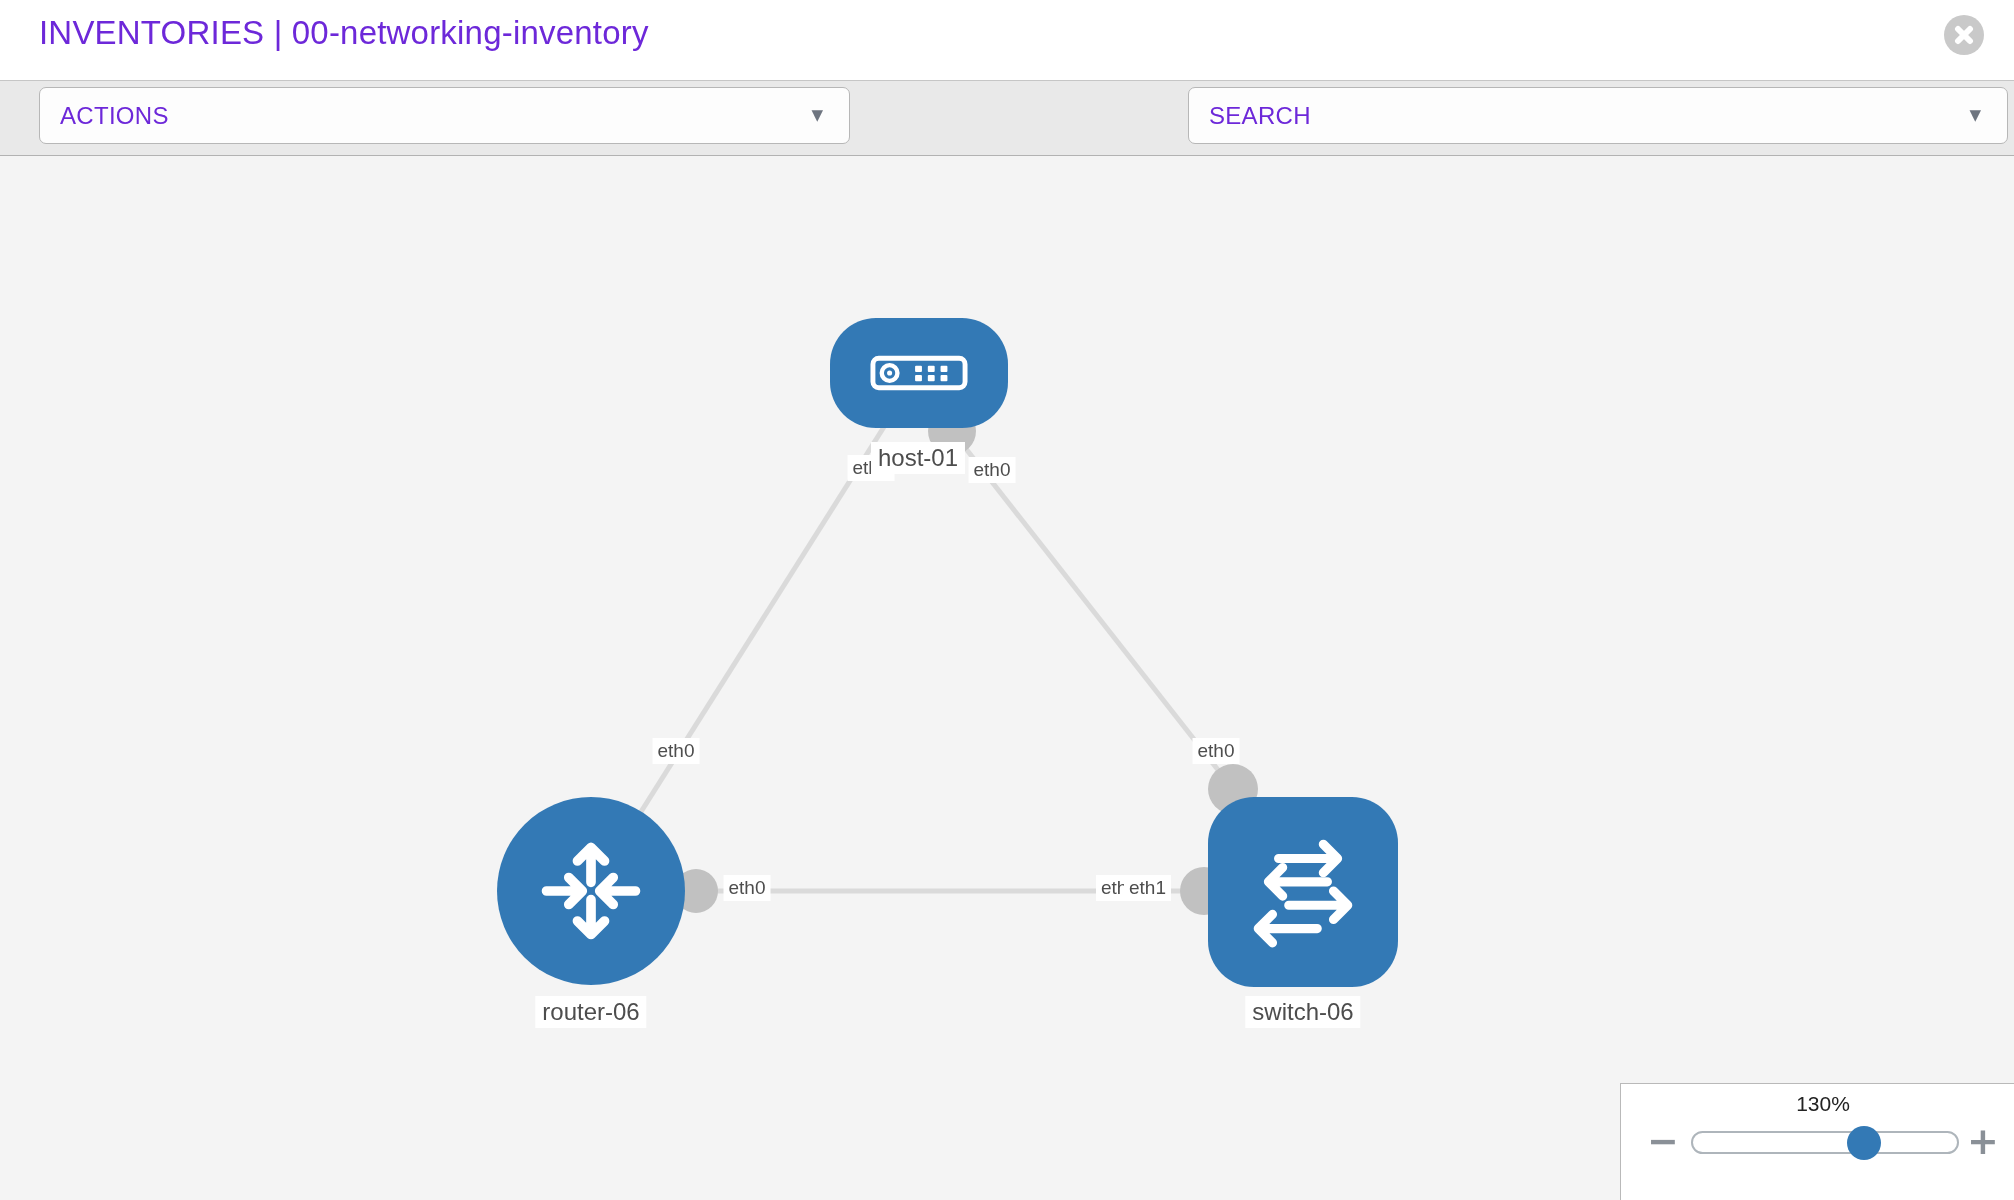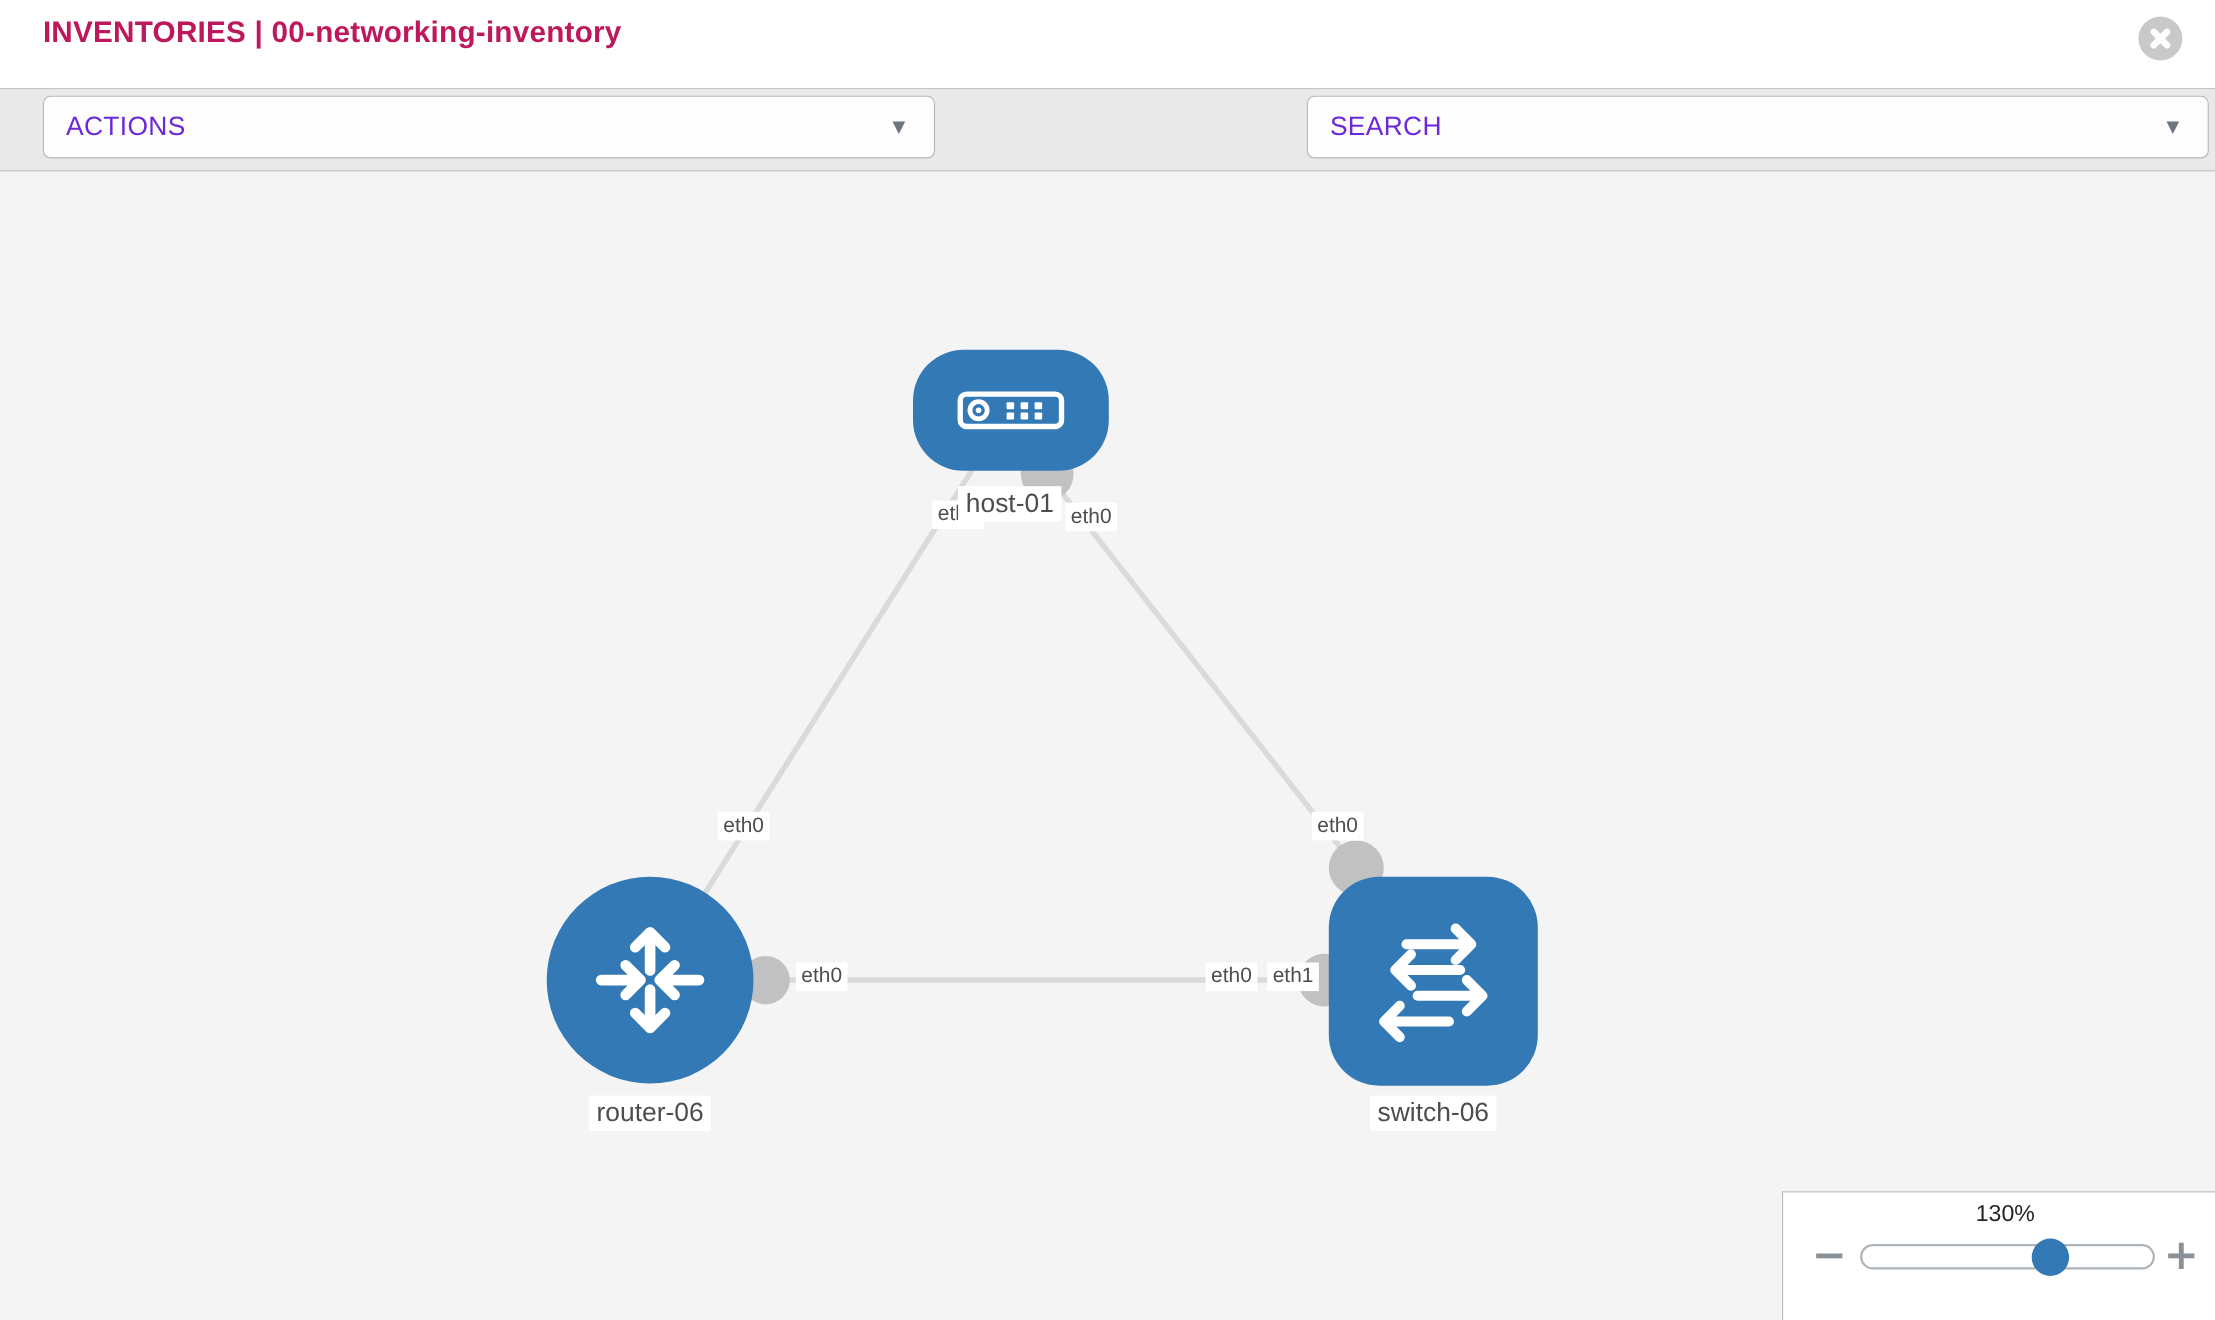--- a/index.html
+++ b/index.html
@@ -1,20 +1,20 @@
 <!DOCTYPE html>
 <html><head>
 <meta charset="utf-8">
 <style>
   html,body{margin:0;padding:0;background:#fff;font-family:"Liberation Sans",sans-serif;}
   #root{position:relative;width:2014px;height:1200px;overflow:hidden;background:#fff;}
 
   
   .hdr{position:absolute;left:0;top:0;width:100%;height:80px;background:#fff;}
-  .hdr h1{position:absolute;left:39px;top:14px;margin:0;font-size:27px;font-weight:bold;color:#be185d;letter-spacing:.2px;}
+  .hdr h1{position:absolute;left:39px;top:14px;margin:0;font-size:33px;font-weight:normal;color:#6d28d9;letter-spacing:.2px;}
   .close-btn{position:absolute;left:1944px;top:15px;width:40px;height:40px;border-radius:50%;background:#c9c9c9;cursor:pointer;display:flex;align-items:center;justify-content:center;}
 
   
   .toolbar{position:absolute;left:0;top:80px;width:100%;height:76px;background:#e9e9e9;border-top:1px solid #c6c6c6;border-bottom:1px solid #b2b2b2;box-sizing:border-box;}
   .select{position:absolute;top:6px;height:57px;background:#fdfdfd;border:1px solid #b7b7b7;border-radius:7px;box-sizing:border-box;cursor:pointer;}
   .select .ph{position:absolute;left:20px;top:0;line-height:55px;font-size:24px;color:#6d28d9;letter-spacing:.3px;}
   .select .caret{position:absolute;right:26px;top:0;line-height:55px;font-size:15px;color:#6e7580;font-family:"DejaVu Sans",sans-serif;}
   .select.actions{left:39px;width:811px;}
   .select.search{left:1188px;width:820px;}
   .tool-icon{position:absolute;cursor:pointer;}
@@ -141,21 +141,21 @@
         </g>
       </svg>
     </div>
 
     <div class="chip if ifc" style="left:871px;top:299px;">eth0</div>
     <div class="chip if ifc" style="left:992px;top:301px;">eth0</div>
     <div class="chip if ifc" style="left:676px;top:582px;">eth0</div>
     <div class="chip if ifc" style="left:747px;top:719px;">eth0</div>
     <div class="chip if ifc" style="left:1216px;top:582px;">eth0</div>
     <div class="chip if" style="left:1096px;top:719px;">eth0</div>
-    <div class="chip if" style="left:1152px;top:719px;">eth1</div>
+    <div class="chip if" style="left:1124px;top:719px;">eth1</div>
 
     <div class="chip name" style="left:918px;top:286px;">host-01</div>
     <div class="chip name" style="left:591px;top:840px;">router-06</div>
     <div class="chip name" style="left:1303px;top:840px;">switch-06</div>
   </div>
 
   <div class="zoom-panel">
     <div class="zoom-value">130%</div>
     <span class="zoom-minus">−</span>
     <div class="zoom-track"></div>

